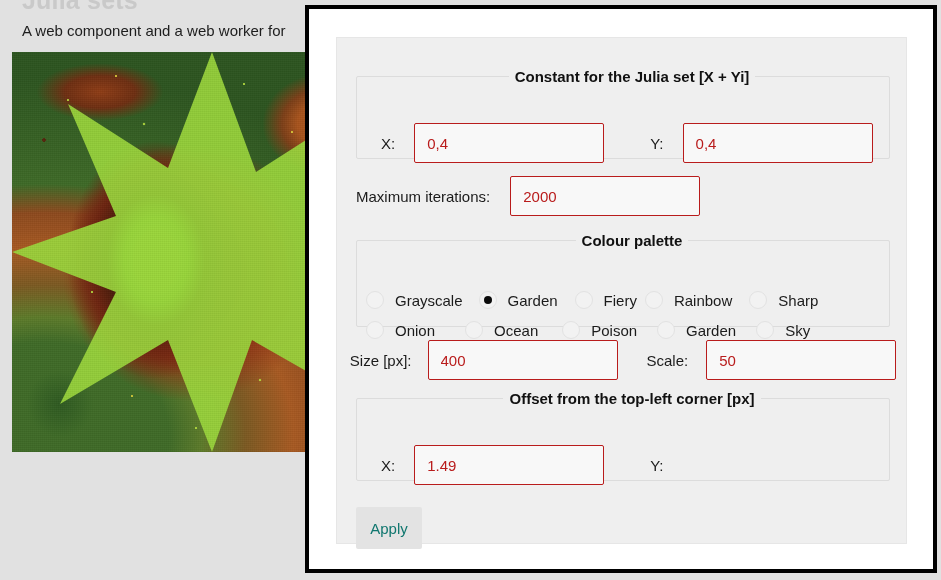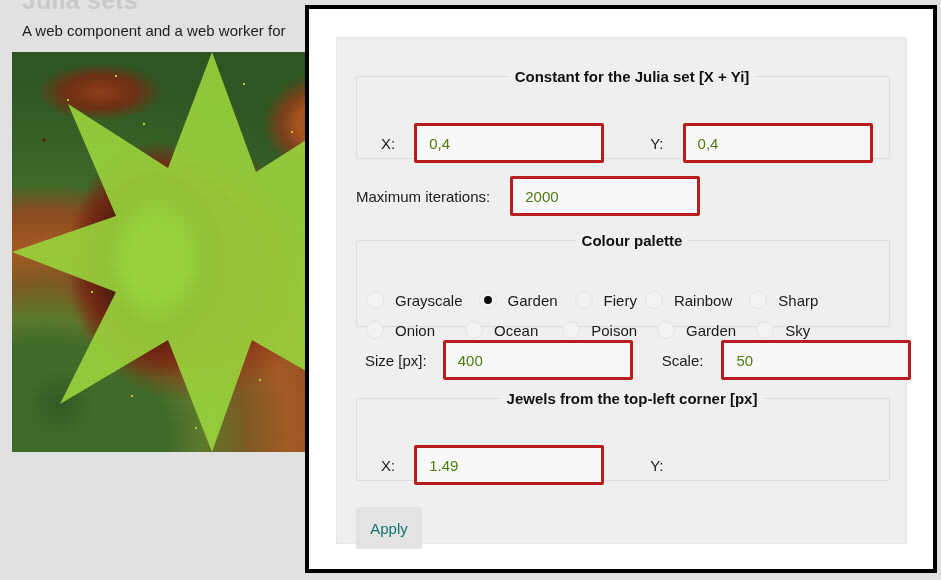--- a/index.html
+++ b/index.html
@@ -175,25 +175,25 @@
     display: flex;
     align-items: center;
   }
   .lbl {
     font-size: 15px;
     color: #1b1b1b;
     white-space: nowrap;
   }
   .txt {
     background: #f8f8f8;
-    border: 3px solid #b91c1c;
+    border: 1px solid #b91c1c;
     border-radius: 2px;
     font-family: "Liberation Sans", sans-serif;
     font-size: 15px;
-    color: #4d7c0f;
+    color: #b91c1c;
     padding: 0 12px;
     box-sizing: border-box;
     outline: none;
     height: 40px;
   }
 
   
   .julia-row { left: 0; top: 38px; width: 534px; }
   .julia-row .lbl.x { margin-left: 24px; }
   .julia-row .in-x { width: 190px; margin-left: 19px; }
@@ -245,21 +245,21 @@
   }
   .radio-label {
     font-size: 15px;
     color: #1b1b1b;
     margin-left: 11px;
     white-space: nowrap;
   }
 
   
   .size-row {
-    left: 28px; top: 302px; width: 534px;
+    left: 19px; top: 302px; width: 534px; justify-content: center;
   }
   .size-row .in-size { width: 190px; margin-left: 16px; }
   .size-row .lbl.scale { margin-left: 29px; }
   .size-row .in-scale { width: 190px; margin-left: 18px; }
 
   
   .offset-row { left: 0; top: 38px; width: 534px; }
   .offset-row .lbl.x { margin-left: 24px; }
   .offset-row .in-x { width: 190px; margin-left: 19px; }
   .offset-row .lbl.y { margin-left: 46px; }
@@ -372,21 +372,21 @@
       </fieldset>
 
       <div class="row size-row">
         <span class="lbl">Size [px]:</span>
         <input class="txt in-size" type="text" value="400" style="">
         <span class="lbl scale">Scale:</span>
         <input class="txt in-scale" type="text" value="50" style="">
       </div>
 
       <fieldset class="grp-offset">
-        <legend>Jewels from the top-left corner [px]</legend>
+        <legend>Offset from the top-left corner [px]</legend>
         <div class="row offset-row">
           <span class="lbl x">X:</span>
           <input class="txt in-x" type="text" value="1.49" style="">
           <span class="lbl y">Y:</span>
         </div>
       </fieldset>
 
       <button class="apply-btn">Apply</button>
 
     </div>

